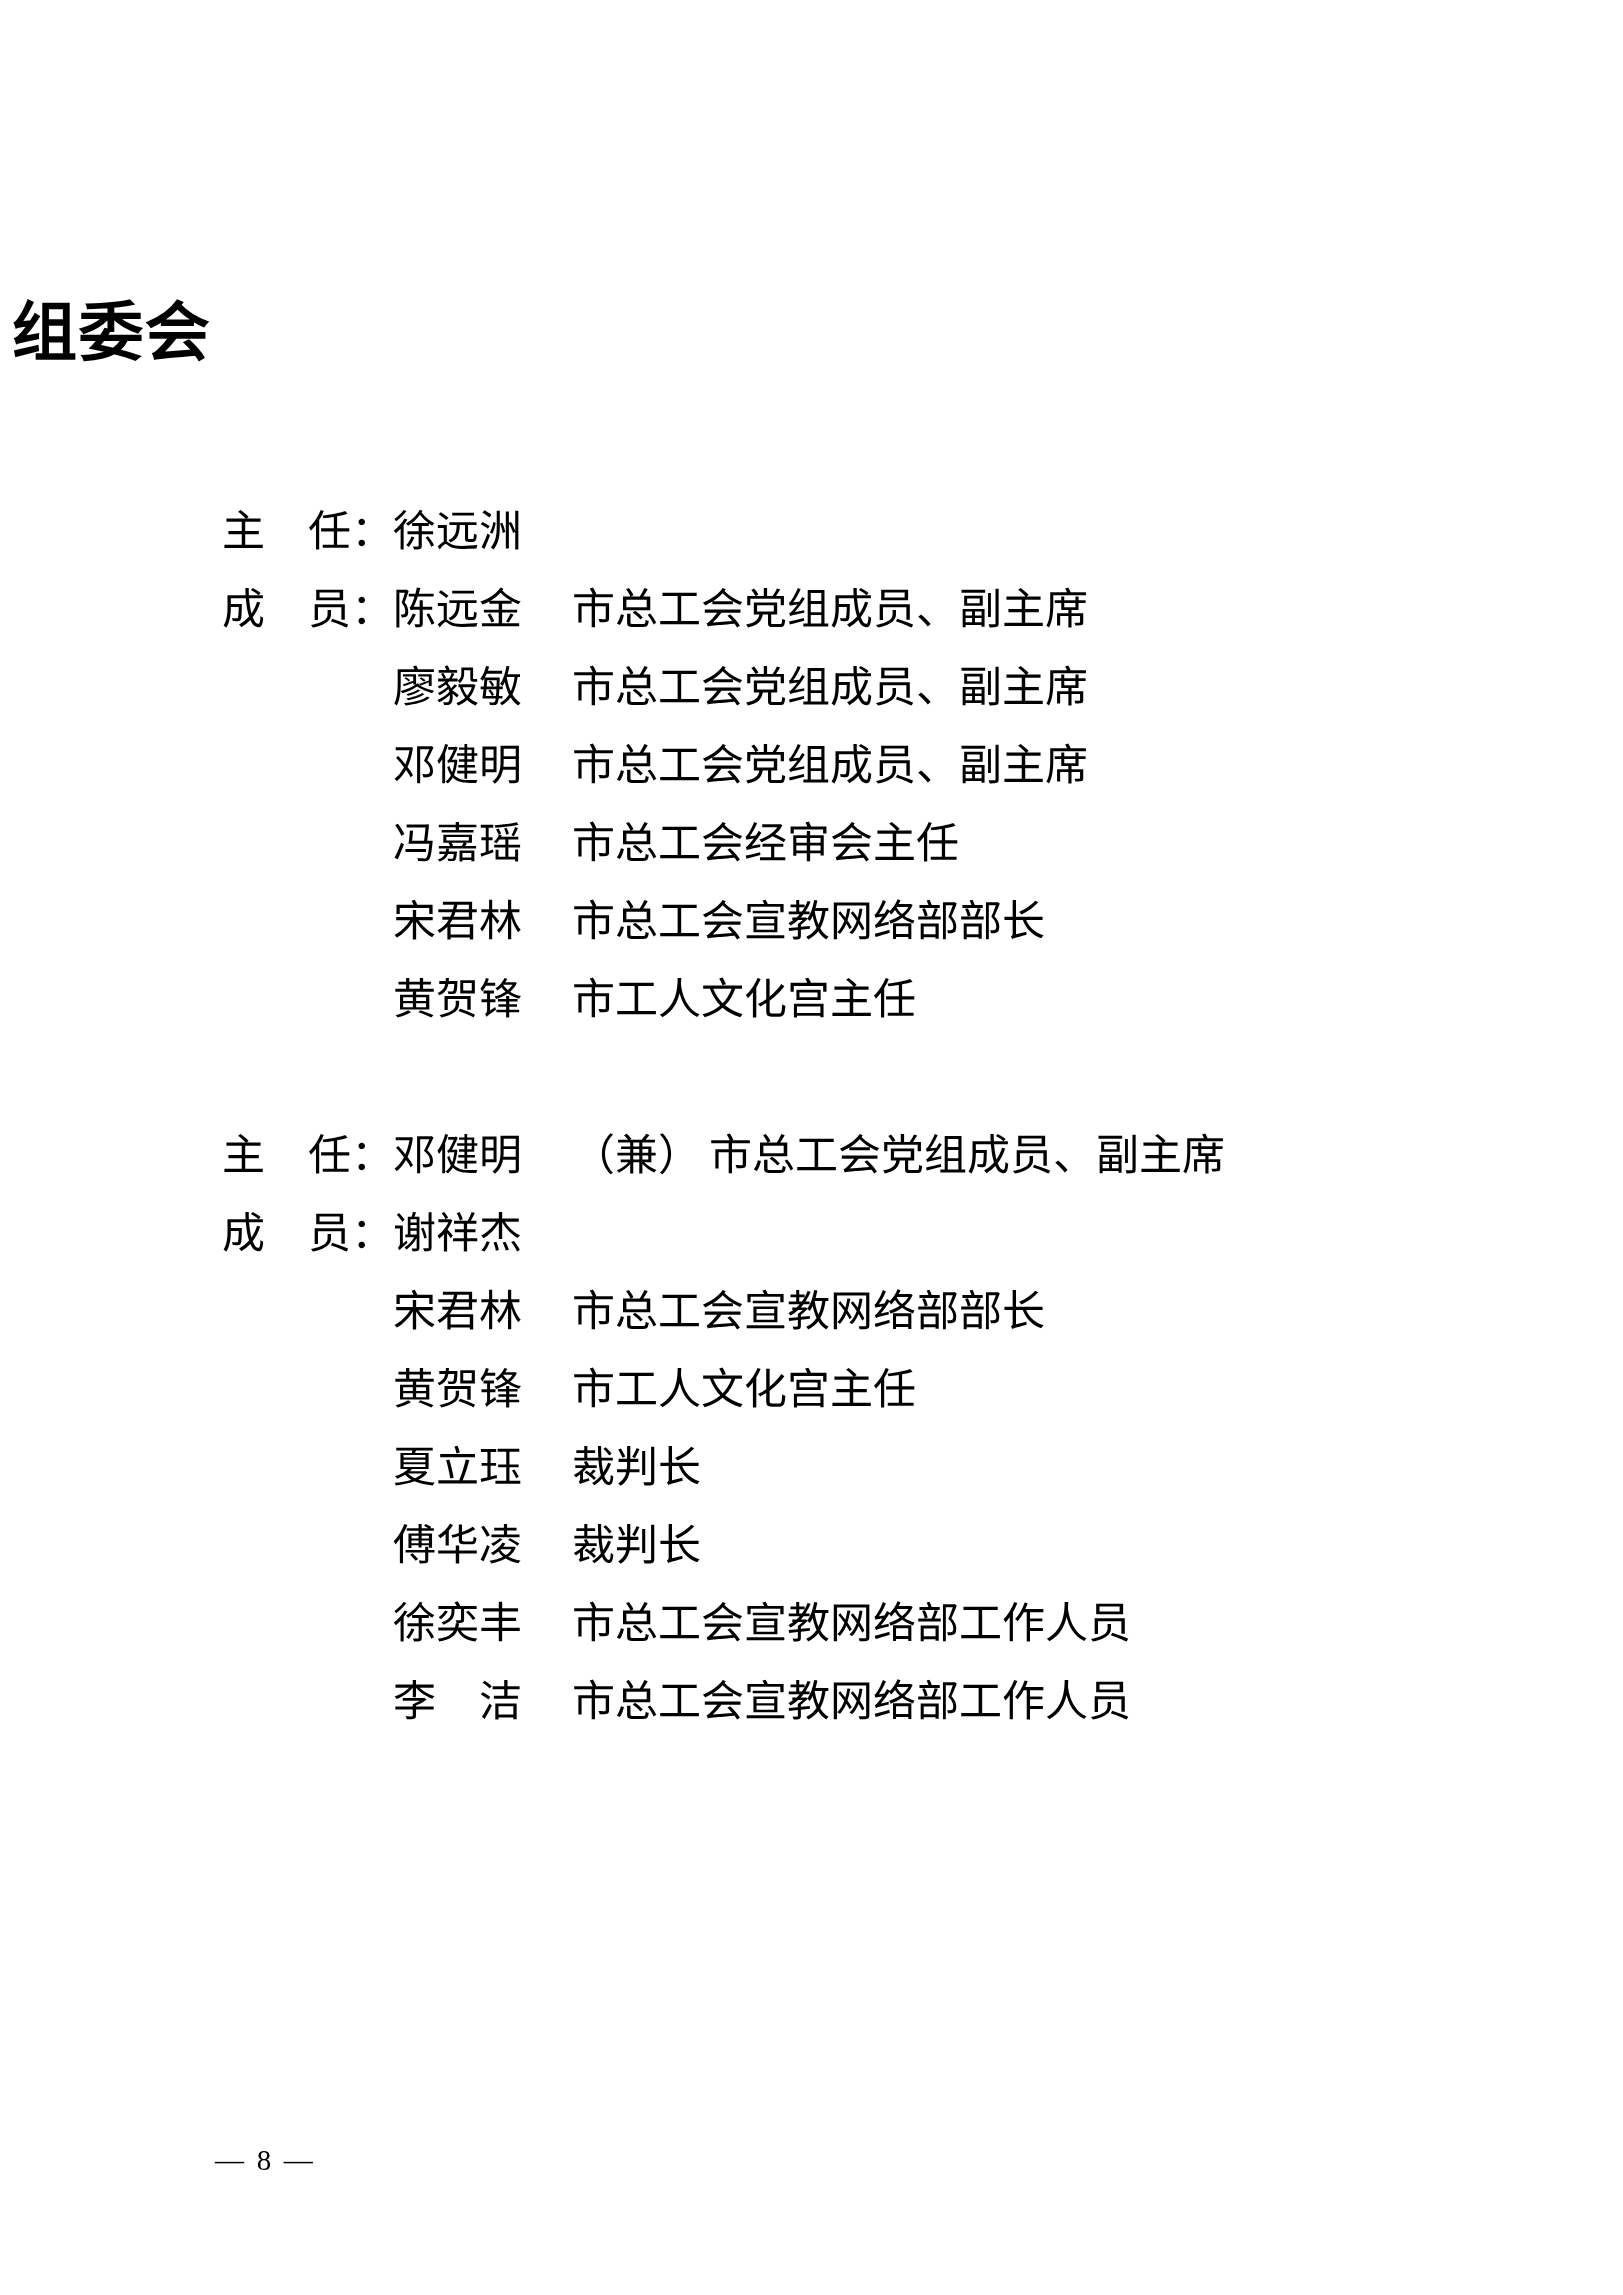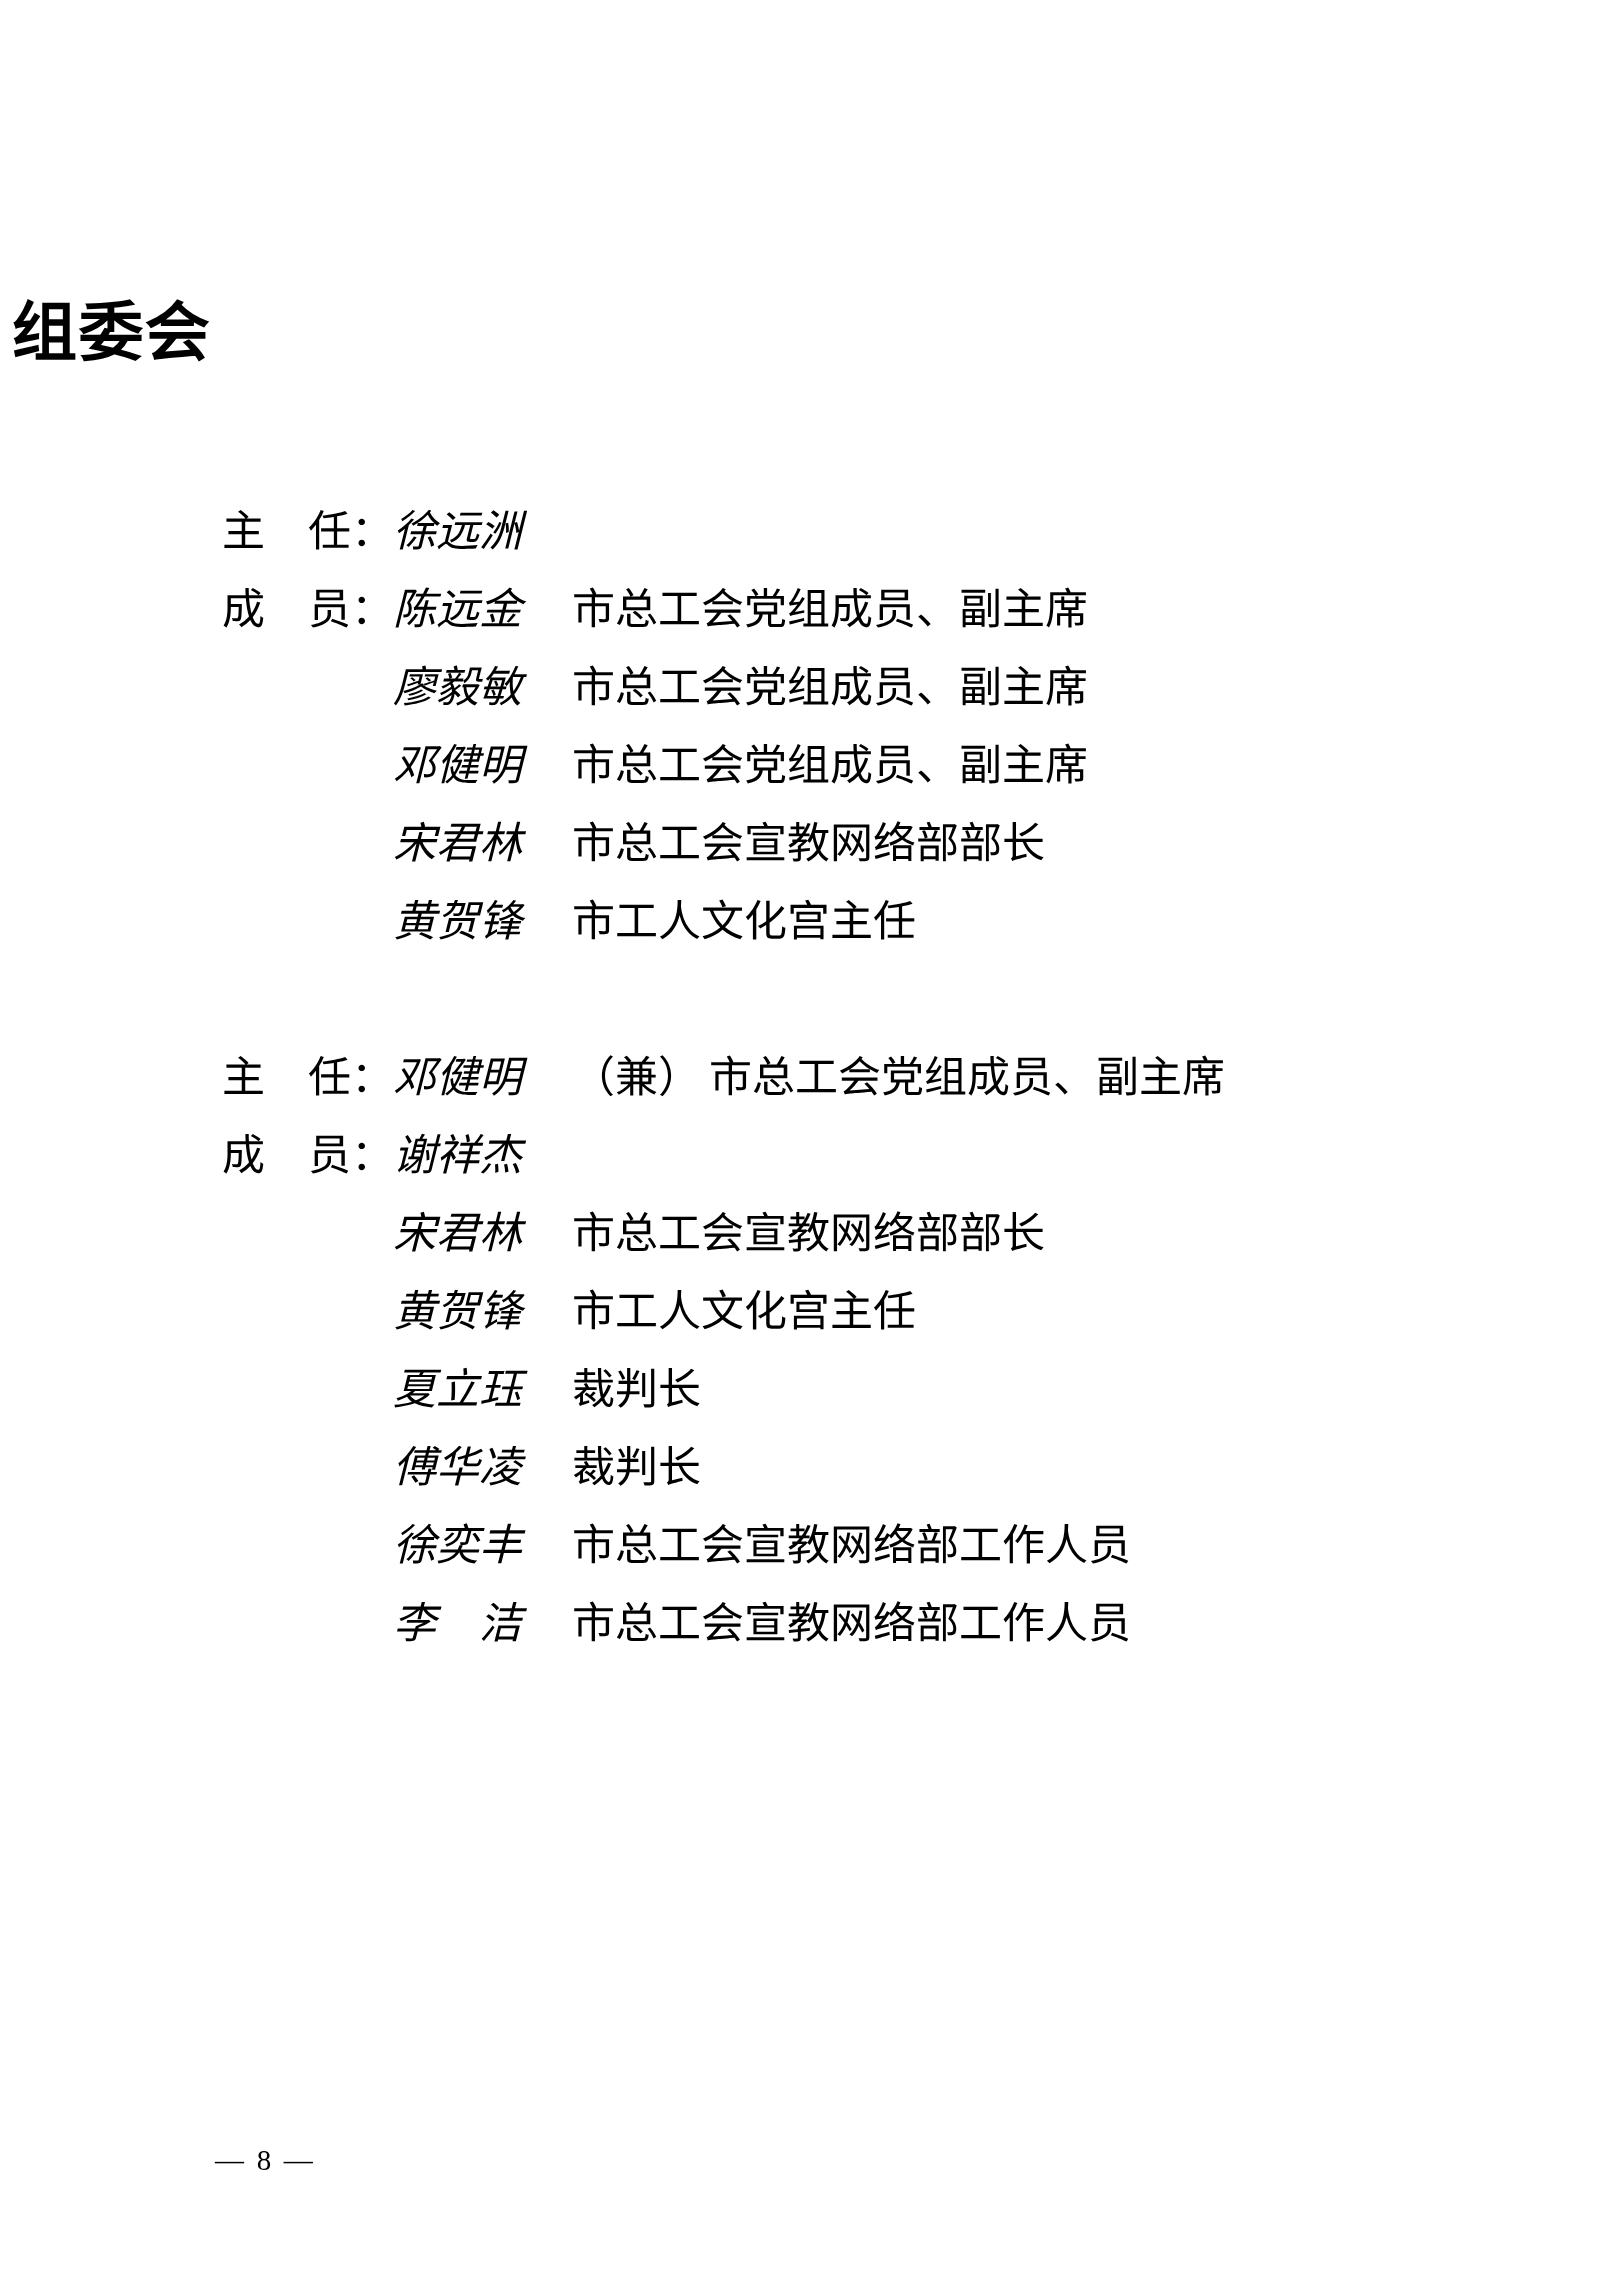--- a/index.html
+++ b/index.html
@@ -43,21 +43,20 @@
     white-space: nowrap;
   }
   .row.spacer { height: 78px; }
   .col-label {
     flex: none;
     width: 171px;
   }
   .col-name {
     flex: none;
     width: 179px;
-    font-style: italic;
   }
   .col-suffix {
     flex: none;
     width: 137px;
   }
   .col-role {
     flex: 1 1 auto;
   }
   .col-cont {
     flex: none;
@@ -102,20 +101,25 @@
       <span class="col-name">廖毅敏</span>
       <span class="col-role">市总工会党组成员、副主席</span>
     </div>
 
     <div class="row">
       <span class="col-label"></span>
       <span class="col-name">邓健明</span>
       <span class="col-role">市总工会党组成员、副主席</span>
     </div>
 
+    <div class="row">
+      <span class="col-label"></span>
+      <span class="col-name">冯嘉瑶</span>
+      <span class="col-role">市总工会经审会主任</span>
+    </div>
 
     <div class="row">
       <span class="col-label"></span>
       <span class="col-name">宋君林</span>
       <span class="col-role">市总工会宣教网络部部长</span>
     </div>
 
     <div class="row">
       <span class="col-label"></span>
       <span class="col-name">黄贺锋</span>

